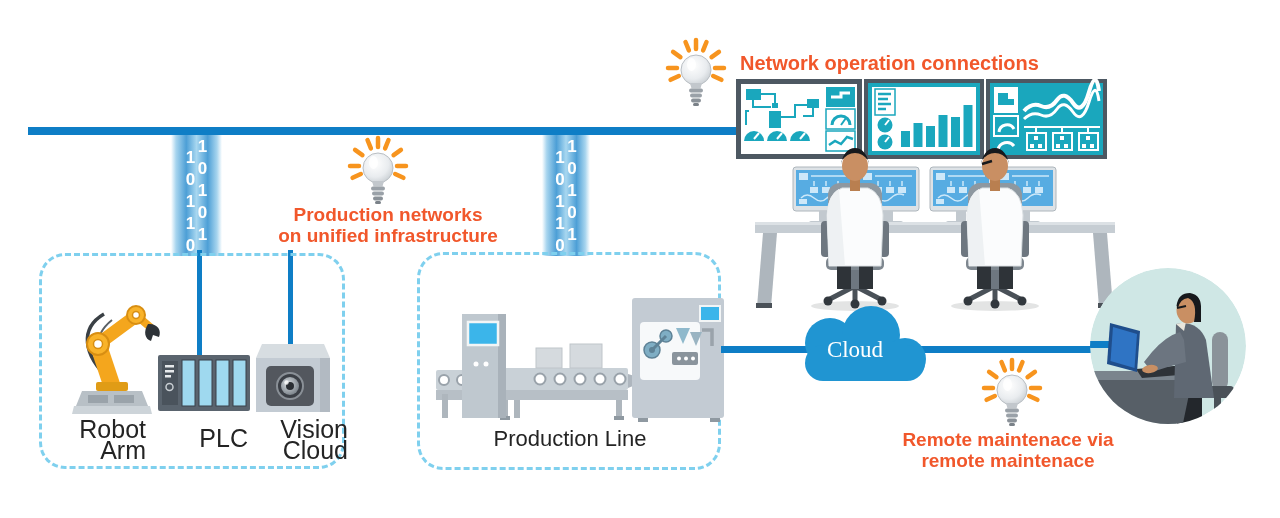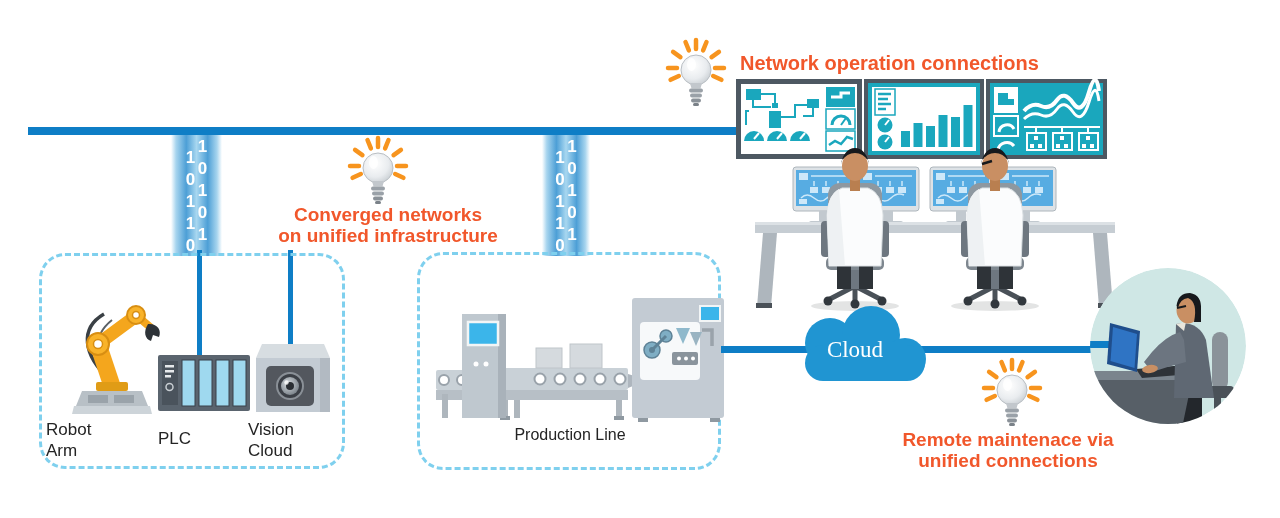--- a/index.html
+++ b/index.html
@@ -21,22 +21,22 @@
     font-weight:bold;font-size:17px;text-align:center;
   }
   .bcol.c1{margin-top:12px}
   .bcol.c2{margin-top:1px}
   
   .zone{border:3px dashed var(--dashed);border-radius:26px;box-sizing:border-box;}
   
   .note{color:var(--accent);font-weight:bold;font-size:19px;line-height:21px;text-align:center;}
   .note.left{text-align:left;font-size:20px;white-space:nowrap;}
   
-  .devlabel{color:var(--label);font-size:17px;line-height:21px;text-align:left;}
-  .prodlabel{color:var(--label);font-size:16px;text-align:center;}
+  .devlabel{color:var(--label);font-size:25px;line-height:21px;text-align:right;}
+  .prodlabel{color:var(--label);font-size:22px;text-align:center;}
   .cloudlabel{color:#fff;font-size:23px;text-align:center;font-family:Liberation Serif, serif;}
   .z1{z-index:1}.z2{z-index:2}.z3{z-index:3}.z4{z-index:4}
 </style>
 </head>
 <body>
 
 <div id="canvas">
 
   <svg width="0" height="0" style="position:absolute" aria-hidden="true">
     <defs>
@@ -114,35 +114,35 @@
   </div>
   <div class="abs bstream" style="left:542px;top:135px;width:48px;height:121px">
     <div class="bcol c1">10110</div>
     <div class="bcol c2">10101</div>
   </div>
 
   <svg class="abs" style="left:346px;top:134px" width="64" height="76" viewBox="0 0 64 76">
       <use href="#bulb"></use>
     </svg>
   <div class="abs note" style="left:276px;top:204px;width:224px">
-    <div>Converged networks</div>
+    <div>Production networks</div>
     <div>on unified infrastructure</div>
   </div>
 
   <svg class="abs" style="left:664px;top:36px" width="64" height="76" viewBox="0 0 64 76">
       <use href="#bulb"></use>
     </svg>
   <div class="abs note left" style="left:740px;top:53px">Network operation connections</div>
 
   <svg class="abs z3" style="left:980px;top:356px" width="64" height="76" viewBox="0 0 64 76">
       <use href="#bulb"></use>
     </svg>
   <div class="abs note z3" style="left:880px;top:429px;width:256px">
     <div>Remote maintenace via</div>
-    <div>unified connections</div>
+    <div>remote maintenace</div>
   </div>
 
   <div class="abs vline" style="left:197px;top:250px;height:108px"></div>
   <div class="abs vline" style="left:288px;top:250px;height:96px"></div>
 
   <div class="abs zone" style="left:39px;top:253px;width:306px;height:216px"></div>
 
   <svg class="abs" style="left:52px;top:282px" width="110" height="138" viewBox="0 0 110 138">
     <path d="M58 98 C30 72 28 46 52 32" stroke="#3A4045" stroke-width="3.5" fill="none"></path>
     <path d="M62 95 C42 74 40 54 60 38" stroke="#5A6167" stroke-width="2" fill="none"></path>

